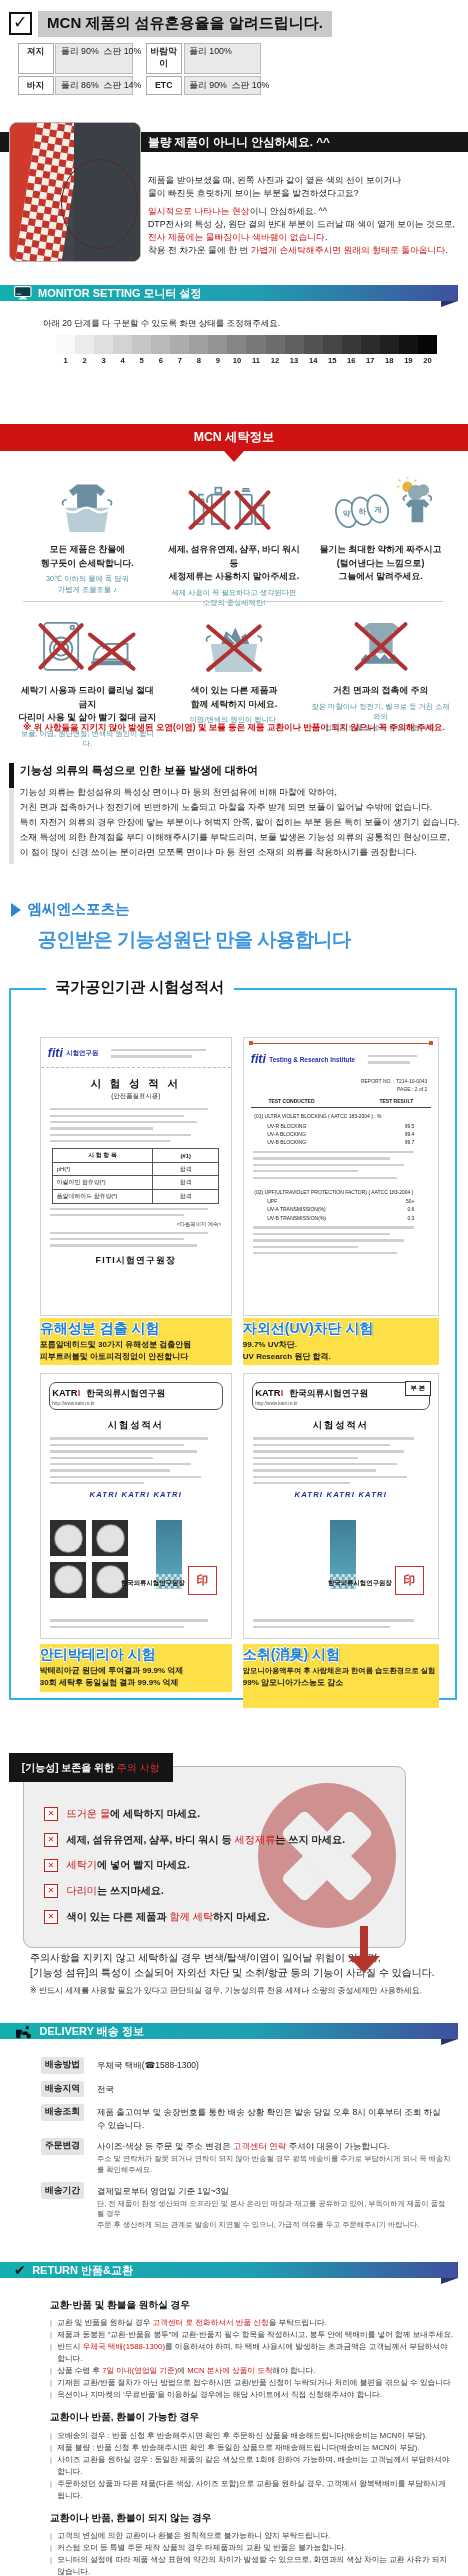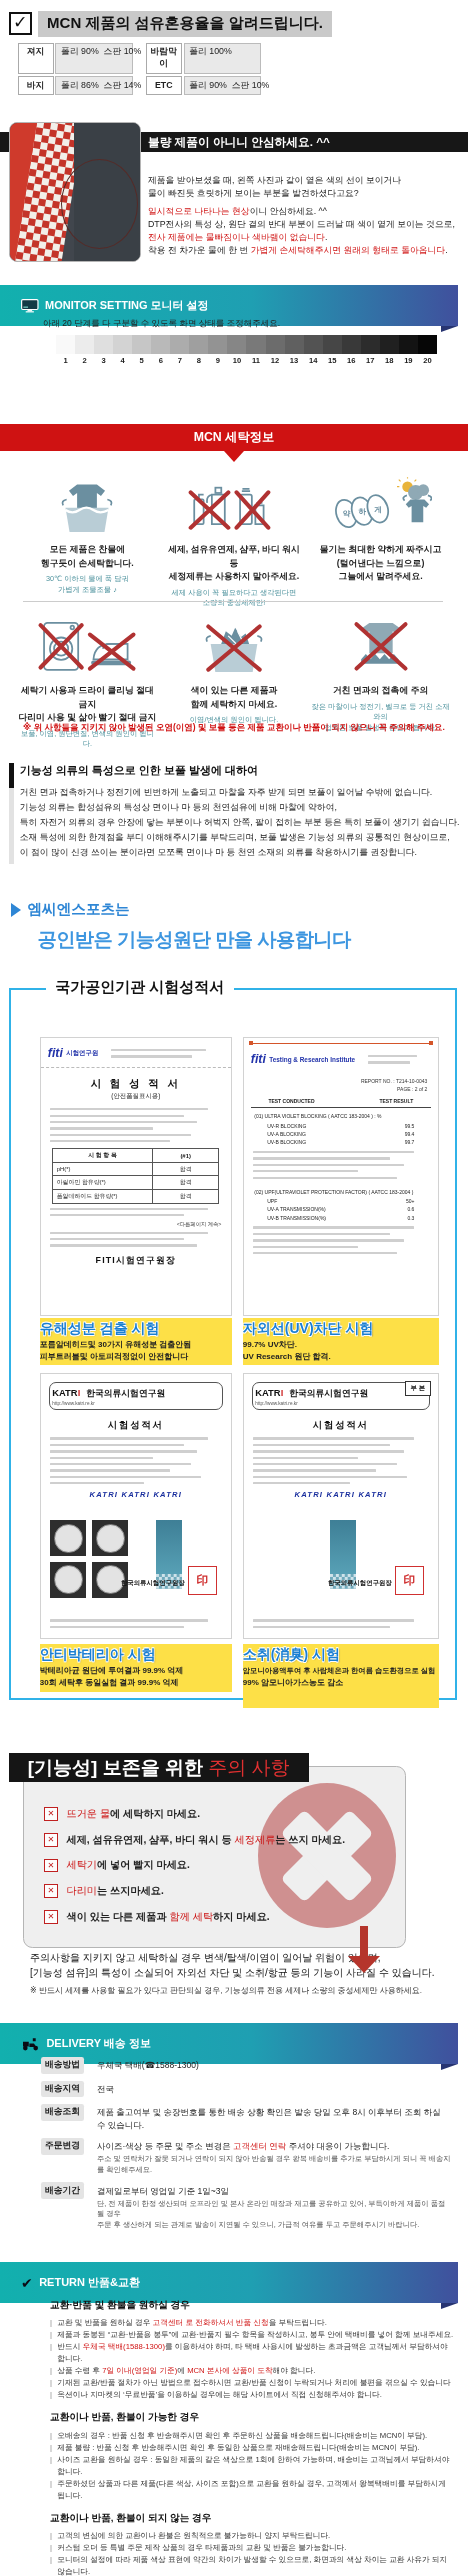--- a/index.html
+++ b/index.html
@@ -18,21 +18,21 @@
   .defect-bar{position:absolute;top:10px;left:0;width:468px;height:20px;background:#171717;z-index:1}
   .defect-title{position:absolute;top:13px;left:148px;color:#fff;font-size:11.7px;font-weight:800;z-index:2}
   .photo{position:absolute;left:8.8px;top:0;width:130px;height:138px;border-radius:8.2px;overflow:hidden;background:#41464d;z-index:3;border:0.6px solid #b5b5b5}
   .photo .p-red{position:absolute;left:0;top:0;width:27px;height:100%;background:#cf3a2c}
   .photo .p-checker{position:absolute;left:16.4px;top:-14px;width:46px;height:170px;transform:rotate(9deg);background:repeating-conic-gradient(#c43429 0% 25%,#f2efe9 0% 50%);background-size:14px 14px}
   .photo .p-dark{position:absolute;right:0;top:0;width:66px;height:100%;background:#3a4046}
   .photo .p-circle{position:absolute;right:2.3px;top:36px;width:75px;height:88px;border:1.8px solid #552a27;border-radius:50%}
   .defect-text{position:absolute;left:148px;top:52px;font-size:8.8px;line-height:13px;color:#222;z-index:2}
   .defect-text .gap{height:5.3px}
   
-  .banner{position:absolute;left:0;width:458px;height:41px;background:linear-gradient(90deg,#12b0ae 0%,#1f9fb2 55%,#40509d 100%);color:#fff;display:flex;align-items:center;gap:6.4px;padding-left:21px;box-sizing:border-box;font-weight:800;font-size:11px}
+  .banner{position:absolute;left:0;width:458px;height:16px;background:linear-gradient(90deg,#12b0ae 0%,#1f9fb2 55%,#40509d 100%);color:#fff;display:flex;align-items:center;gap:6.4px;padding-left:14px;box-sizing:border-box;font-weight:800;font-size:11px}
   .banner::after{content:"";position:absolute;right:0;bottom:-6.4px;width:0;height:0;border-top:6.4px solid #273471;border-right:17.6px solid transparent}
   
   .monitor-desc{position:absolute;top:318px;left:43px;font-size:8.5px;color:#222}
   .gray-bar{position:absolute;top:335px;left:56px;width:381px;height:19px;display:flex}
   .gray-bar div{flex:1}
   .gray-nums{position:absolute;top:356px;left:56px;width:381px;display:flex;font-size:7.6px;font-weight:700;color:#222}
   .gray-nums div{flex:1;text-align:center}
   
   .red-banner{position:absolute;top:424px;left:0;width:468px;height:27px;background:#cf1212;color:#fff;text-align:center;font-size:12.3px;font-weight:800;line-height:27px}
   .red-banner::after{content:"";position:absolute;left:50%;transform:translateX(-50%);top:27px;border-left:10px solid transparent;border-right:10px solid transparent;border-top:11px solid #cf1212}
@@ -109,21 +109,21 @@
   .seal{position:absolute;right:14px;bottom:43px;width:27px;height:27px;border:1.8px solid #d03030;color:#d03030;font-size:11.7px;font-weight:800;display:flex;align-items:center;justify-content:center}
   .stamp-text{position:absolute;right:46px;bottom:50px;font-size:6.4px;font-weight:700;color:#111}
   .c-bot-bars{position:absolute;left:0;right:0;bottom:5.9px}
   
   .caution{position:absolute;top:1753px;left:0;width:468px;height:258px}
   .caution-box{position:absolute;top:13px;left:23.4px;width:381px;height:180px;background:#efefef;border:1.2px solid #b5b5b5;border-radius:9.4px;overflow:hidden}
   .caution-x{position:absolute;right:9.4px;top:16.4px;width:138px;height:145px;background:#cf9090;border-radius:50%}
   .caution-x::before,.caution-x::after{content:"";position:absolute;left:50%;top:50%;width:34px;height:98px;background:#efefef;border-radius:5.9px}
   .caution-x::before{transform:translate(-50%,-50%) rotate(45deg)}
   .caution-x::after{transform:translate(-50%,-50%) rotate(-45deg)}
-  .caution-head{position:absolute;top:0;left:8.8px;height:29px;background:#151515;color:#fff;font-size:19px;font-weight:800;line-height:29px;padding:0 19px;z-index:3}
+  .caution-head{position:absolute;top:0;left:8.8px;height:29px;background:#151515;color:#fff;font-size:10px;font-weight:800;line-height:29px;padding:0 13px;z-index:3}
   .caution-head .rd{color:#e03030}
   .caution-items{position:absolute;top:54px;left:44px;z-index:2}
   .c-item{display:flex;align-items:center;margin-bottom:11.7px}
   .c-x{width:11.7px;height:11.7px;border:1.8px solid #c02020;color:#c02020;font-size:8.2px;font-weight:800;line-height:11.7px;text-align:center;margin-right:8.8px;flex:0 0 auto;background:#fdfdfd}
   .c-t{font-size:10.2px;font-weight:700;color:#222}
   .c-t .rd{color:#cc1111}
   .caution-arrow{position:absolute;right:88px;top:173px;z-index:4;width:32px}
   .caution-arrow .stem{width:8.8px;height:30px;background:#b5352c;margin:0 auto}
   .caution-arrow .head{width:0;height:0;margin:0 auto;border-left:16px solid transparent;border-right:16px solid transparent;border-top:17.6px solid #b5352c}
   .caution-after{position:absolute;top:197px;left:30px;font-size:10px;line-height:15px;color:#111;z-index:2}
@@ -378,22 +378,22 @@
         <div>잦은 마찰이나 정전기, 벨크로 등 거친 소재와의</div>
         <div>접촉은 보풀 발생의 원인이 됩니다.</div>
       </div>
     </div>
   </div>
 <div class="wash-warning">※ 위 사항들을 지키지 않아 발생된 오염(이염) 및 보풀 등은 제품 교환이나 반품이 되지 않으니 꼭 주의해 주세요.</div>
 
 <div class="pilling">
   <div class="p-head">기능성 의류의 특성으로 인한 보풀 발생에 대하여</div>
   <div class="p-body">
+    <div>기능성 의류는 합성섬유의 특성상 면이나 마 등의 천연섬유에 비해 마찰에 약하여,</div>
     <div>거친 면과 접촉하거나 정전기에 빈번하게 노출되고 마찰을 자주 받게 되면 보풀이 일어날 수밖에 없습니다.</div>
-    <div>기능성 의류는 합성섬유의 특성상 면이나 마 등의 천연섬유에 비해 마찰에 약하여,</div>
     <div>특히 자전거 의류의 경우 안장에 닿는 부분이나 허벅지 안쪽, 팔이 접히는 부분 등은 특히 보풀이 생기기 쉽습니다.</div>
     <div>소재 특성에 의한 한계점을 부디 이해해주시기를 부탁드리며, 보풀 발생은 기능성 의류의 공통적인 현상이므로,</div>
     <div>이 점이 많이 신경 쓰이는 분이라면 모쪼록 면이나 마 등 천연 소재의 의류를 착용하시기를 권장합니다.</div>
   </div>
 </div>
 
 <div class="sports">
   <div class="s1">
       <span class="tri"></span>
       <span>엠씨엔스포츠는</span>

